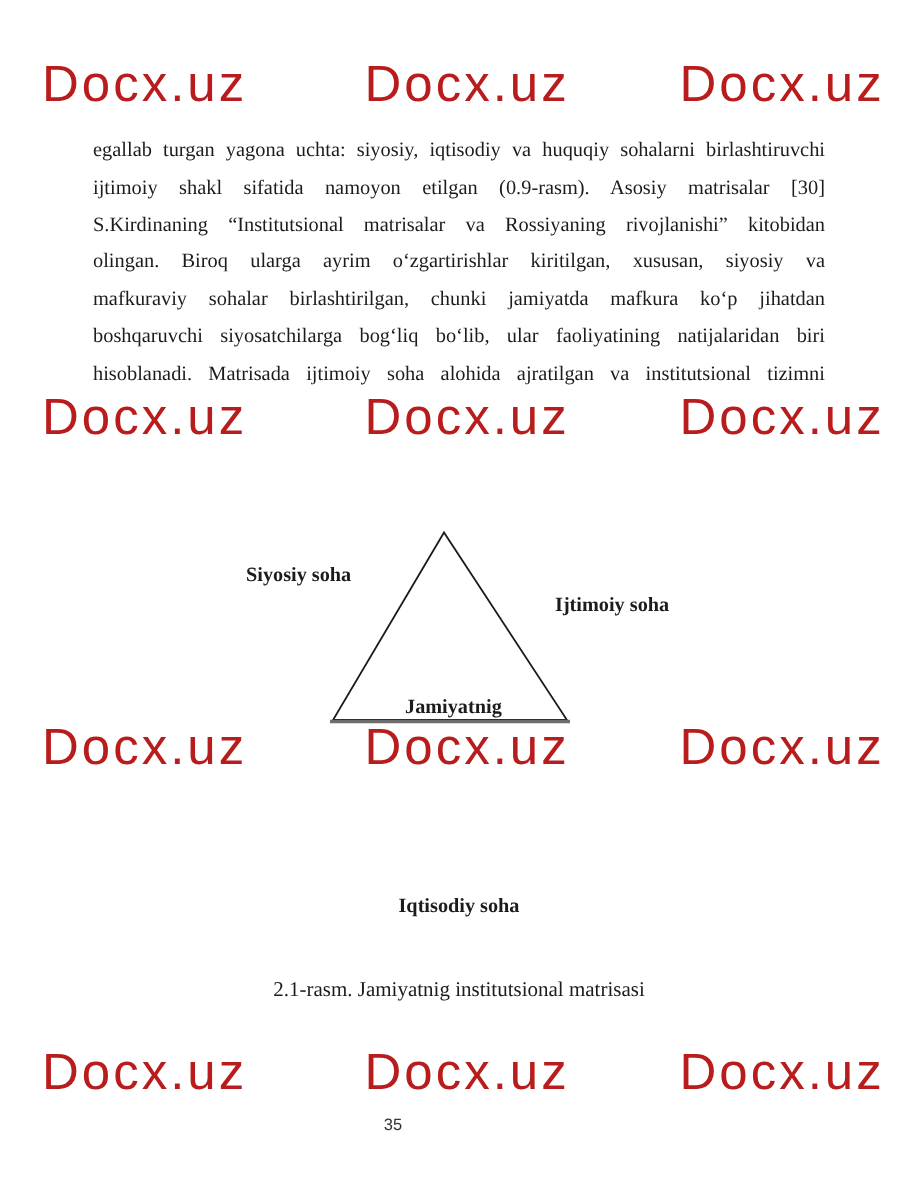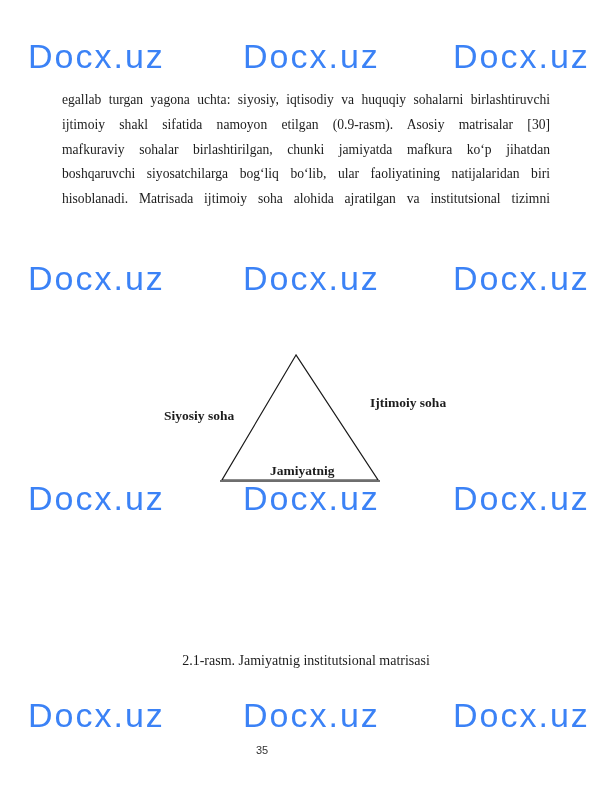--- a/index.html
+++ b/index.html
@@ -12,21 +12,21 @@
     font-family: "Liberation Serif", serif;
     color: #1c1c1c;
   }
   
   .wm {
     position: absolute;
     font-family: "Liberation Sans", sans-serif;
     font-size: 34px;
     line-height: 34px;
     letter-spacing: 2px;
-    color: #3b82f6;
+    color: #b91c1c;
     font-weight: 400;
     white-space: nowrap;
     user-select: none;
   }
   
   .para1 {
     position: absolute;
     left: 62px;
     top: 88px;
     width: 488px;
@@ -62,21 +62,21 @@
     height: 792px;
     pointer-events: none;
   }
   .fig-label {
     position: absolute;
     font-weight: bold;
     font-size: 13.5px;
     line-height: 1.15;
     white-space: nowrap;
   }
-  .label-left  { left: 164px; top: 408px; }
+  .label-left  { left: 164px; top: 375px; }
   .label-right { left: 370px; top: 395px; }
   .label-inside{ left: 270px; top: 463px; }
   .label-bottom{
     left: 62px; top: 596px; width: 488px;
     text-align: center; white-space: normal;
   }
   .fig-caption {
     position: absolute;
     left: 62px; top: 653px; width: 488px;
     text-align: center;
@@ -108,32 +108,35 @@
     <span class="wm" style="left:243px; top:481px">Docx.uz</span>
     <span class="wm" style="left:453px; top:481px">Docx.uz</span>
     <span class="wm" style="left:28px;  top:698px">Docx.uz</span>
     <span class="wm" style="left:243px; top:698px">Docx.uz</span>
     <span class="wm" style="left:453px; top:698px">Docx.uz</span>
   </div>
 
   <div class="para1">
     <div class="jline">egallab turgan yagona uchta: siyosiy, iqtisodiy va huquqiy sohalarni birlashtiruvchi</div>
     <div class="jline">ijtimoiy shakl sifatida namoyon etilgan (0.9-rasm). Asosiy matrisalar [30]</div>
+    <div class="jline">S.Kirdinaning “Institutsional matrisalar va Rossiyaning rivojlanishi” kitobidan</div>
+    <div class="jline">olingan. Biroq ularga ayrim oʻzgartirishlar kiritilgan, xususan, siyosiy va</div>
     <div class="jline">mafkuraviy sohalar birlashtirilgan, chunki jamiyatda mafkura koʻp jihatdan</div>
     <div class="jline">boshqaruvchi siyosatchilarga bogʻliq boʻlib, ular faoliyatining natijalaridan biri</div>
     <div class="jline">hisoblanadi. Matrisada ijtimoiy soha alohida ajratilgan va institutsional tizimni</div>
   </div>
 
   <svg class="diagram-svg" viewBox="0 0 612 792" xmlns="http://www.w3.org/2000/svg">
     <polygon points="296,355 222,480 378,480" fill="none" stroke-width="1.2" stroke="#1a1a1a"></polygon>
     <line x1="220" y1="481" x2="380" y2="481" stroke-width="2.2" stroke="#6e6e6e"></line>
   </svg>
 
   <div class="fig-label label-left">Siyosiy soha</div>
   <div class="fig-label label-right">Ijtimoiy soha</div>
   <div class="fig-label label-inside">Jamiyatnig</div>
+  <div class="fig-label label-bottom">Iqtisodiy soha</div>
 
   <div class="fig-caption">2.1-rasm. Jamiyatnig institutsional matrisasi</div>
 
 
   <div class="page-number">35</div>
 
 </div>
 
 </body></html>

